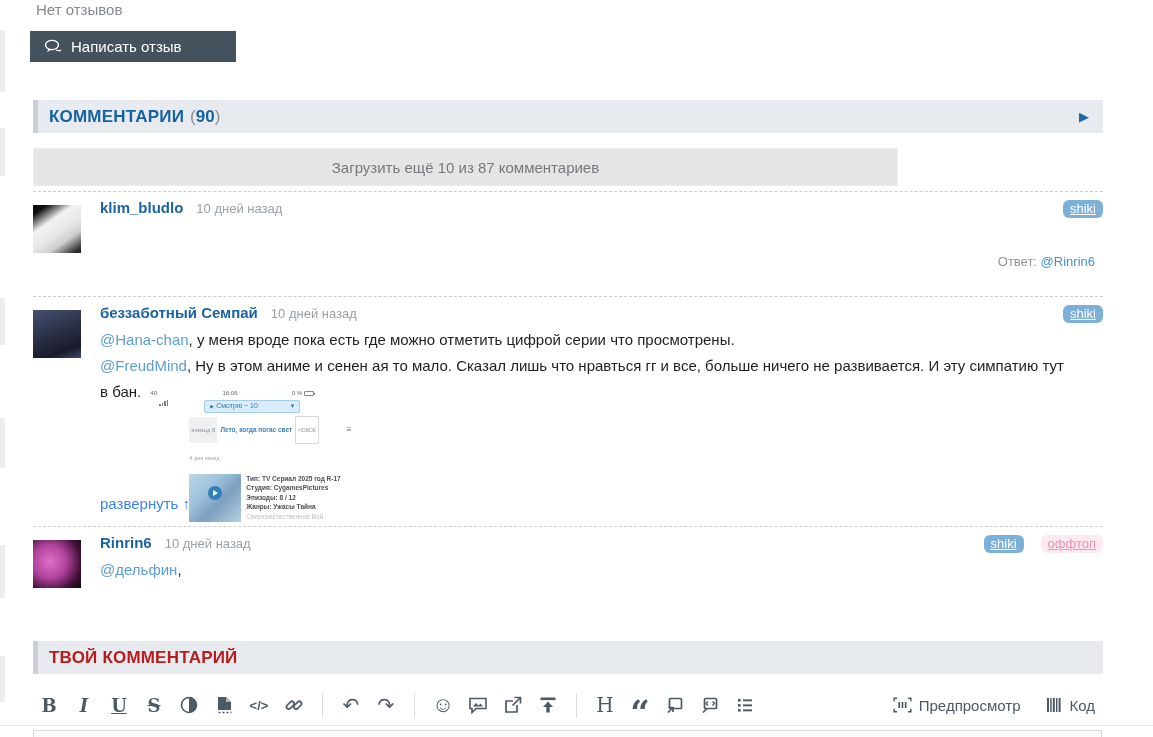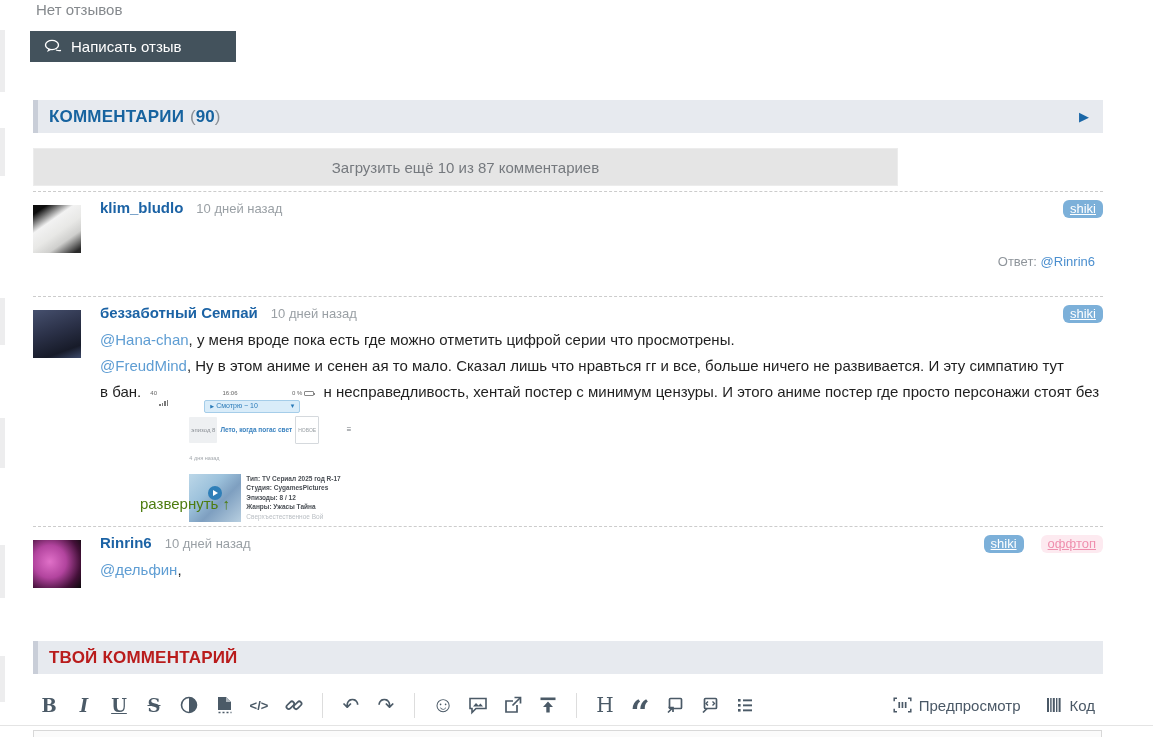--- a/index.html
+++ b/index.html
@@ -52,21 +52,21 @@
   .c-name { font-size:15px; font-weight:bold; color:#1c63a5; cursor:pointer; }
   .c-time { font-size:13px; color:#9aa0a5; }
   .badges { position:absolute; top:8px; right:0; display:flex; gap:17px; }
   .badge { font-size:13px; padding:1px 7px 2px; border-radius:6px;text-decoration:underline; }
   .badge-shiki { background:#7cb0d9; color:#ffffff; }
   .badge-offtop { background:#fdeaf0; color:#ef8fae; }
   .c-text { position:absolute; left:67px; right:0; font-size:15px; line-height:26px; color:#1f1f1f; white-space:nowrap; }
   .mention { color:#5e9dd3; cursor:pointer; text-decoration:none; }
   .reply-row { position:absolute; right:8px; top:62px; font-size:13px; color:#8f959b; }
   .reply-row a { color:#4b8fcf; cursor:pointer; }
-  .expand-link { position:absolute; left:0; top:112px; font-size:15px; color:#4d7c0f; cursor:pointer;margin-left:40px; }
+  .expand-link { position:absolute; left:0; top:112px; font-size:15px; color:#3b82f6; cursor:pointer; }
 
   
   .phone-inline {
     display:inline-block; position:relative; vertical-align:baseline;
     width:168px; height:24px; margin:0 3px; top:-2px; cursor:pointer;
   }
   .phone-status { display:flex; justify-content:space-between; align-items:center;
     font-size:6px; color:#666; height:9px; padding:0 2px; }
   .sig-bars, .bat { display:inline-flex; align-items:flex-end; gap:1px; }
   .sig-bars i { display:block; width:1.5px; background:#7a7a7a; }
@@ -218,21 +218,20 @@
           <span class="pc-info">
             <div class="val"><span class="lbl">Тип: TV Сериал  2025 год  R-17</span></div>
             <div class="val"><span class="lbl">Студия: CygamesPictures</span></div>
             <div><span class="lbl">Эпизоды: 8 / 12</span></div>
             <div class="val"><span class="lbl">Жанры: Ужасы  Тайна</span></div>
             <div class="faded">Сверхъестественное  Вой</div>
           </span>
         </span>
       </span>
     </span>
-    <span>н несправедливость, хентай постер с минимум цензуры. И этого аниме постер где просто персонажи стоят без</span>
     <span class="expand-link">развернуть ↑</span>
   </div>
 </article>
 
 <article class="abs comment" style="top:526px;height:104px">
   <div class="avatar av3"></div>
   <div class="c-head">
     <span class="c-name">Rinrin6</span>
     <span class="c-time">10 дней назад</span>
   </div>

